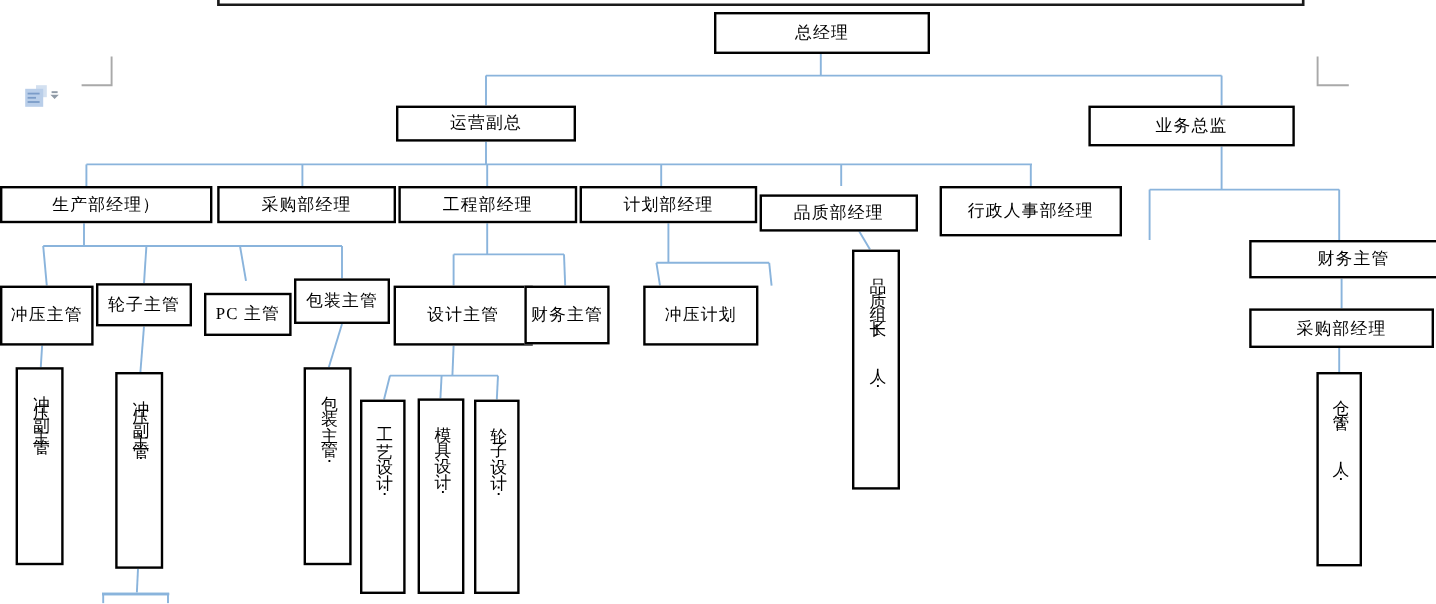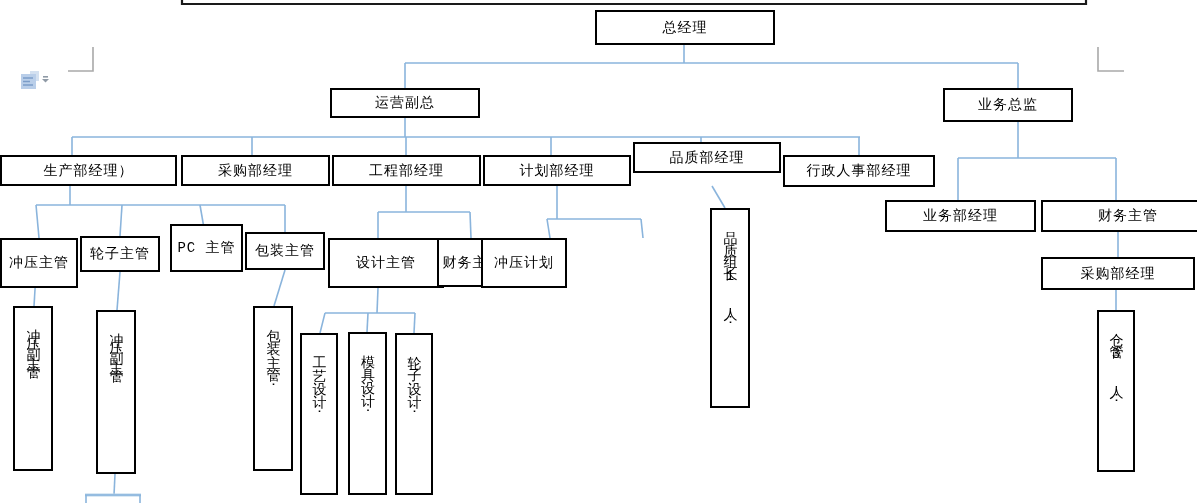--- a/index.html
+++ b/index.html
@@ -1,18 +1,18 @@
 <!DOCTYPE html>
 <html style="--connector: #8ab4dc; --connector-light: #b7d3ea; --crop: #a9a9a9;"><head>
 <meta charset="utf-8">
 <style>
   html,body { margin:0; padding:0; background:#fff; }
   #canvas {
     position:relative; width:1197px; height:503px; background:#ffffff;
-    overflow:hidden; font-family:Liberation Mono, monospace;
+    overflow:hidden; font-family:Liberation Serif, serif;
     color:#000;
   }
   #wires { position:absolute; left:0; top:0; z-index:1; }
   .conn line { stroke:var(--connector,#8ab4dc); stroke-width:1.6; }
   .conn line.thick { stroke-width:3; stroke:var(--connector-light,#b7d3ea); }
   .deco-black { stroke:#1a1a1a; stroke-width:2.2; fill:none; }
   .deco-gray  { stroke:var(--crop,#a9a9a9); stroke-width:1.6; fill:none; }
 
   .hnode {
     position:absolute; z-index:2; box-sizing:border-box;
@@ -112,74 +112,71 @@
     </g>
   </svg>
 
   <div class="hnode" style="left:595px;top:10px;width:180px;height:35px">
     <span>总经理</span>
   </div>
 
   <div class="hnode" style="left:330px;top:88px;width:150px;height:30px">
     <span>运营副总</span>
   </div>
-  <div class="hnode" style="left:943px;top:88px;width:130px;height:34px">
+  <div class="hnode" style="left:907px;top:88px;width:172px;height:34px">
     <span>业务总监</span>
   </div>
 
   <div class="hnode" style="left:0px;top:155px;width:177px;height:31px">
     <span>生产部经理）</span>
   </div>
   <div class="hnode" style="left:181px;top:155px;width:149px;height:31px">
     <span>采购部经理</span>
   </div>
   <div class="hnode" style="left:332px;top:155px;width:149px;height:31px">
     <span>工程部经理</span>
   </div>
   <div class="hnode" style="left:483px;top:155px;width:148px;height:31px">
     <span>计划部经理</span>
   </div>
-  <div class="hnode" style="left:633px;top:142px;width:148px;height:31px">
+  <div class="hnode" style="left:633px;top:162px;width:132px;height:31px">
     <span>品质部经理</span>
   </div>
-  <div class="hnode" style="left:783px;top:155px;width:152px;height:32px">
+  <div class="hnode" style="left:783px;top:155px;width:152px;height:42px">
     <span>行政人事部经理</span>
   </div>
 
   <div class="hnode" style="left:0px;top:238px;width:78px;height:50px">
     <span>冲压主管</span>
   </div>
   <div class="hnode" style="left:80px;top:236px;width:80px;height:36px">
     <span>轮子主管</span>
   </div>
-  <div class="hnode" style="left:170px;top:224px;width:73px;height:48px">
+  <div class="hnode" style="left:170px;top:244px;width:73px;height:36px">
     <span>PC 主管</span>
   </div>
   <div class="hnode" style="left:245px;top:232px;width:80px;height:38px">
     <span>包装主管</span>
   </div>
 
   <div class="hnode" style="left:328px;top:238px;width:116px;height:50px">
     <span>设计主管</span>
   </div>
   <div class="hnode" style="left:437px;top:238px;width:71px;height:49px">
     <span>财务主管</span>
   </div>
 
-  <div class="hnode" style="left:481px;top:238px;width:86px;height:50px">
+  <div class="hnode" style="left:536px;top:238px;width:96px;height:50px">
     <span>冲压计划</span>
   </div>
 
   <div class="vnode" style="left:710px;top:208px;width:40px;height:200px">
     <span style="letter-spacing:12px">品质组长1人：</span>
   </div>
 
-  <div class="hnode" style="left:885px;top:200px;width:151px;height:32px">
-    <span>业务部经理</span>
-  </div>
   <div class="hnode" style="left:1041px;top:200px;width:174px;height:32px">
     <span>财务主管</span>
   </div>
   <div class="hnode" style="left:1041px;top:257px;width:154px;height:33px">
     <span>采购部经理</span>
   </div>
   <div class="vnode" style="left:1097px;top:310px;width:38px;height:162px">
     <span style="letter-spacing:12px">仓管3人：</span>
   </div>
 

